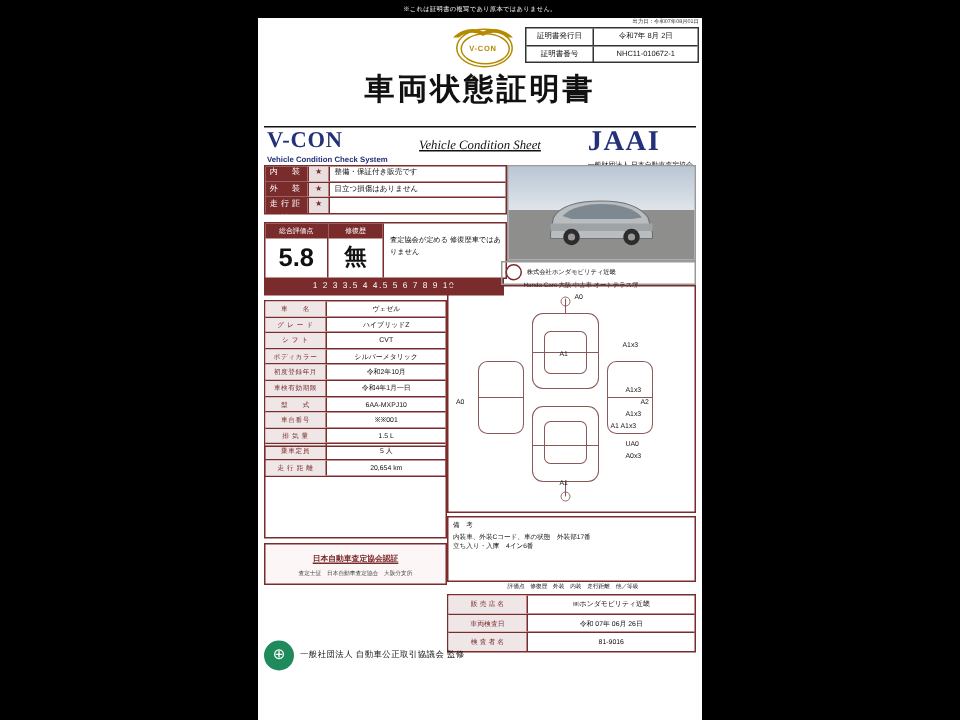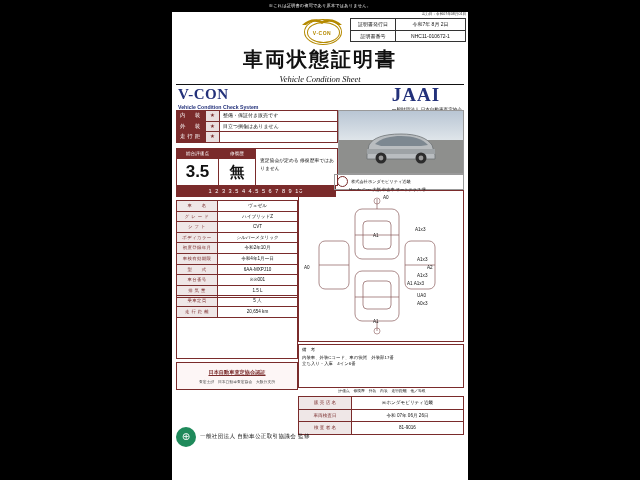--- a/index.html
+++ b/index.html
@@ -21,21 +21,21 @@
   .emblem .txt{position:absolute;left:0;top:13.5px;width:52px;text-align:center;font-size:5px;color:#b58a00;font-weight:bold;letter-spacing:.5px;}
 
   .certbox{position:absolute;right:0px;top:2px;width:114px;height:22px;border:.6px solid #333;}
   .certrow{display:flex;height:11px;border-bottom:.6px solid #333;}
   .certrow:last-child{border-bottom:none;}
   .certlbl{width:44px;border-right:.6px solid #333;font-size:5px;line-height:11px;text-align:center;color:#111;}
   .certval{flex:1;font-size:5px;line-height:11px;text-align:center;color:#111;}
 
   .title{position:absolute;left:2px;top:46px;width:292px;text-align:center;}
   .title .jp{font-size:20px;font-weight:bold;letter-spacing:2px;color:#111;font-family:"DejaVu Sans",sans-serif;}
-  .title .en{font-size:8.5px;font-style:italic;color:#111;margin-top:1px;font-family:"Liberation Serif",serif;}
+  .title .en{font-size:8.5px;font-style:italic;color:#111;margin-top:18px;font-family:"Liberation Serif",serif;text-decoration:underline;}
 
   .hr1{position:absolute;left:4px;top:84px;width:288px;height:1px;background:#111;}
 
   .vcon{position:absolute;left:6px;top:86px;}
   .vcon .big{font-size:15px;font-weight:bold;color:#23317a;font-family:"Liberation Serif",serif;letter-spacing:.5px;}
   .vcon .sub{font-size:5.2px;color:#23317a;font-weight:bold;margin-top:1px;}
 
   .jaai{position:absolute;right:6px;top:84px;text-align:left;}
   .jaai .big{font-size:19px;font-weight:bold;color:#23317a;font-family:"Liberation Serif",serif;letter-spacing:1px;}
   .jaai .sub{font-size:4.6px;color:#111;margin-top:1px;}
@@ -162,21 +162,21 @@
       <div class="grow">
         <div class="gl">走行距離</div>
         <div class="gm">★</div>
         <div class="gr"></div>
       </div>
     </div>
 
     <div class="totrow">
       <div class="tot-l">
         <div class="cap">総合評価点</div>
-        <div class="num">3.5</div>
+        <div class="num">5.8</div>
       </div>
       <div class="tot-m">
         <div class="cap">修復歴</div>
         <div class="num">無</div>
       </div>
       <div class="tot-r">査定協会が定める
 修復歴車ではありません</div>
     </div>
 
     <div class="scalebar">

